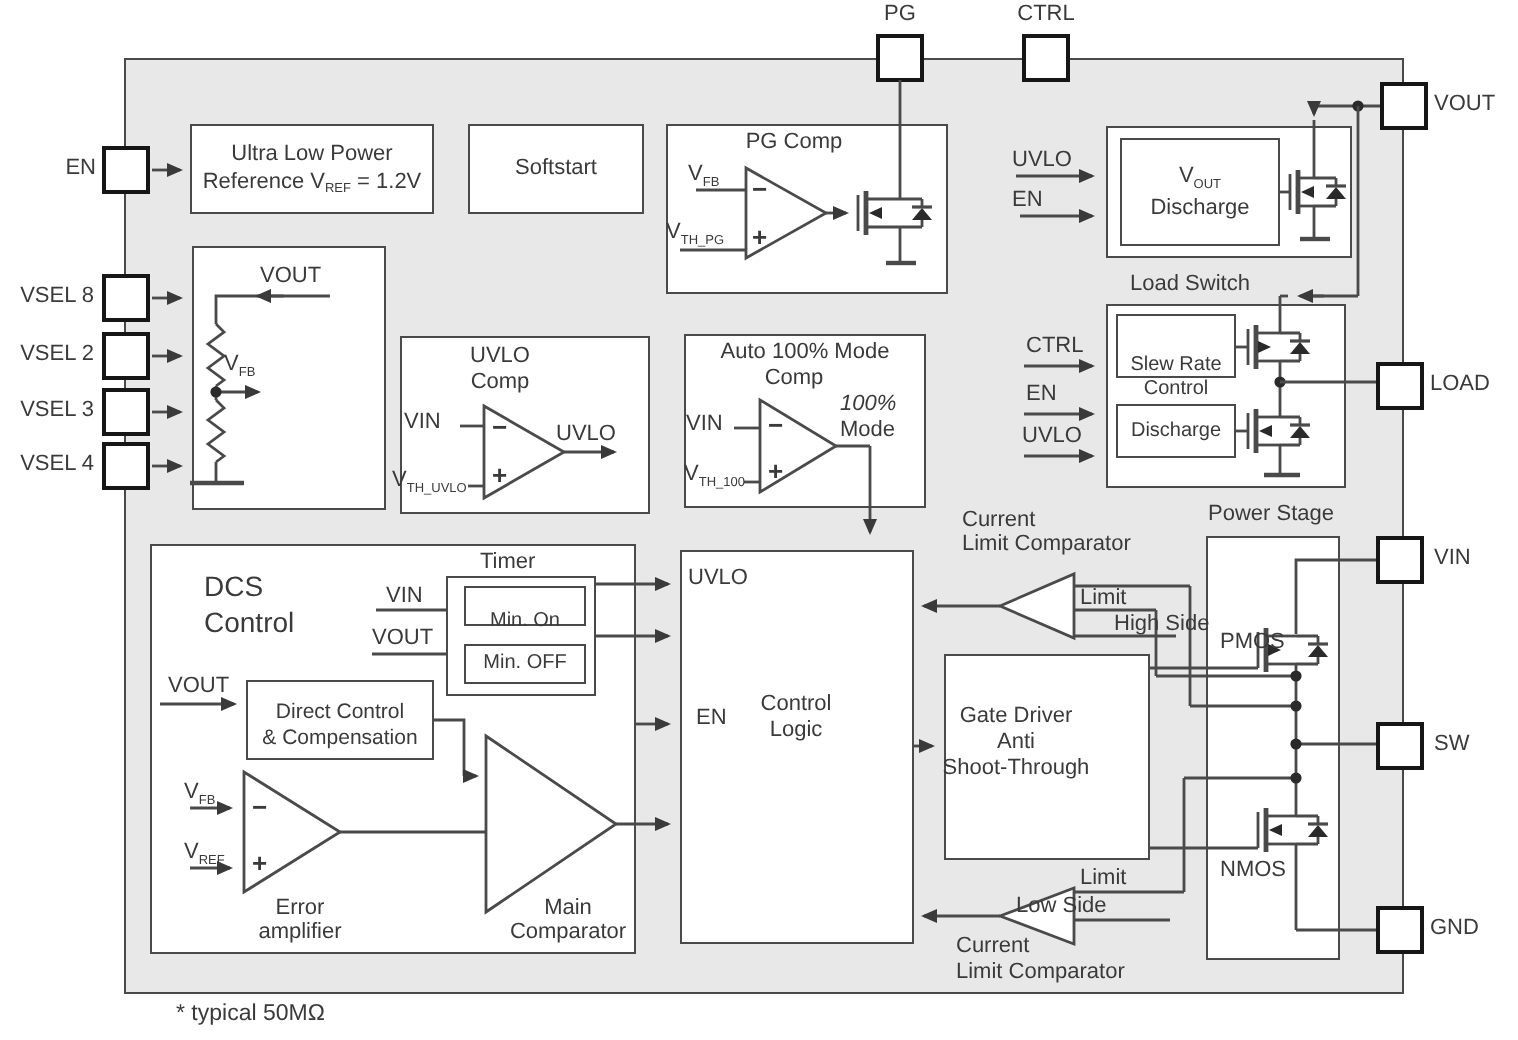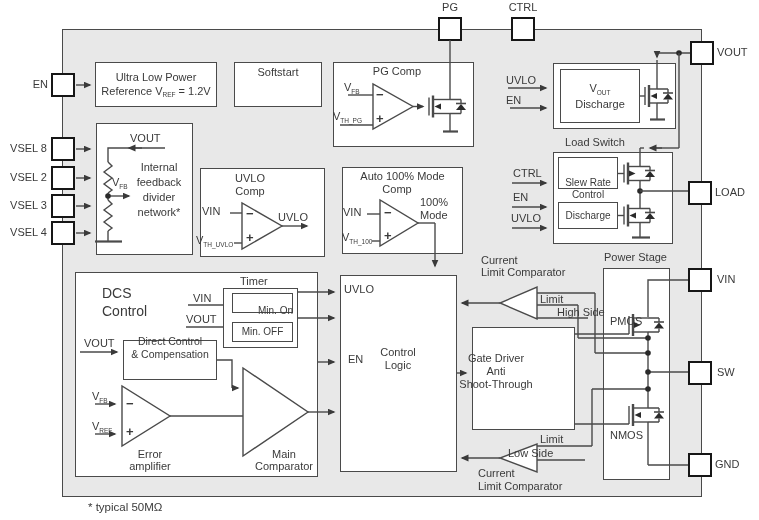--- a/index.html
+++ b/index.html
@@ -267,21 +267,21 @@
   <div class="lbl" style="left:715px;top:187px;">LOAD</div>
   <div class="lbl" style="left:717px;top:274px;">VIN</div>
   <div class="lbl" style="left:717px;top:367px;">SW</div>
   <div class="lbl" style="left:715px;top:459px;">GND</div>
 
   <div class="abs flexc" style="left:95px;top:62px;width:122px;height:45px;">
     <div class="lbl lh14" style="position:static;">Ultra Low Power</div>
     <div class="lbl lh14" style="position:static;"><span>Reference V</span><span class="sb">REF</span><span> = 1.2V</span></div>
   </div>
 
-  <div class="abs flexc" style="left:234px;top:50px;width:88px;height:45px;">
+  <div class="abs flexc" style="left:234px;top:62px;width:88px;height:45px;">
     <div class="lbl" style="position:static;">Softstart</div>
   </div>
 
   <div class="lbl tc" style="left:352px;top:66px;width:90px;">PG Comp</div>
   <div class="lbl" style="left:344px;top:82px;"><span>V</span><span class="sb">FB</span></div>
   <div class="lbl" style="left:333px;top:111px;"><span>V</span><span class="sb">TH_PG</span></div>
   <div class="lbl sign" style="left:376px;top:88px;">−</div>
   <div class="lbl sign" style="left:376px;top:112px;">+</div>
 
   <div class="abs flexc" style="left:560px;top:69px;width:80px;height:54px;">
@@ -298,58 +298,52 @@
   </div>
   <div class="abs flexc" style="left:558px;top:202px;width:60px;height:27px;">
     <div class="lbl t10" style="position:static;">Discharge</div>
   </div>
   <div class="lbl" style="left:513px;top:168px;">CTRL</div>
   <div class="lbl" style="left:513px;top:192px;">EN</div>
   <div class="lbl" style="left:511px;top:213px;">UVLO</div>
 
   <div class="lbl" style="left:130px;top:133px;">VOUT</div>
   <div class="lbl" style="left:112px;top:177px;"><span>V</span><span class="sb">FB</span></div>
-  <div class="abs lbl tc lh15" style="left:128px;top:160px;width:62px;white-space:normal;">
-    <div>Internal</div>
-      <div>feedback</div>
-      <div>divider</div>
-      <div>network*</div>
-  </div>
 
   <div class="abs lbl tc lh13" style="left:210px;top:172px;width:80px;">
     <div>UVLO</div>
       <div>Comp</div>
   </div>
   <div class="lbl" style="left:202px;top:206px;">VIN</div>
   <div class="lbl" style="left:196px;top:235px;"><span>V</span><span class="sb">TH_UVLO</span></div>
   <div class="lbl sign" style="left:246px;top:207px;">−</div>
   <div class="lbl sign" style="left:246px;top:231px;">+</div>
   <div class="lbl" style="left:278px;top:212px;">UVLO</div>
 
   <div class="lbl tc" style="left:342px;top:171px;width:121px;">Auto 100% Mode</div>
   <div class="lbl tc" style="left:342px;top:184px;width:110px;">Comp</div>
   <div class="lbl" style="left:343px;top:207px;">VIN</div>
   <div class="lbl" style="left:342px;top:232px;"><span>V</span><span class="sb">TH_100</span></div>
   <div class="lbl sign" style="left:384px;top:206px;">−</div>
   <div class="lbl sign" style="left:384px;top:229px;">+</div>
-  <div class="lbl" style="left:420px;top:197px;">100%</div>
+  <div class="lbl" style="left:420px;top:197px;font-style:italic;">100%</div>
   <div class="lbl" style="left:420px;top:210px;">Mode</div>
 
   <div class="lbl t14" style="left:102px;top:286px;text-align:center;">DCS</div>
   <div class="lbl t14" style="left:102px;top:304px;">Control</div>
   <div class="lbl" style="left:240px;top:276px;">Timer</div>
-  <div class="abs flexc" style="left:232px;top:293px;width:61px;height:36px;margin-left:13px;">
+  <div class="abs flexc" style="left:232px;top:293px;width:61px;height:36px;">
     <div class="lbl t10" style="position:static;">Min. On</div>
   </div>
   <div class="abs flexc" style="left:232px;top:322px;width:61px;height:20px;">
     <div class="lbl t10" style="position:static;">Min. OFF</div>
   </div>
   <div class="lbl" style="left:193px;top:293px;">VIN</div>
   <div class="lbl" style="left:186px;top:314px;">VOUT</div>
-  <div class="abs flexc" style="left:123px;top:328px;width:94px;height:40px;border-radius:20px;">
+  <div class="abs flexc" style="left:123px;top:343px;width:94px;height:40px;border-radius:20px;">
     <div class="lbl t10 lh13" style="position:static;font-size:10.5px;">Direct Control</div>
     <div class="lbl t10 lh13" style="position:static;font-size:10.5px;">&amp; Compensation</div>
   </div>
   <div class="lbl" style="left:84px;top:338px;">VOUT</div>
   <div class="lbl" style="left:92px;top:391px;"><span>V</span><span class="sb">FB</span></div>
   <div class="lbl" style="left:92px;top:421px;"><span>V</span><span class="sb">REF</span></div>
   <div class="lbl sign" style="left:126px;top:397px;">−</div>
   <div class="lbl sign" style="left:126px;top:425px;">+</div>
   <div class="abs lbl tc lh12" style="left:118px;top:448px;width:64px;">
     <div>Error</div>
@@ -360,21 +354,21 @@
       <div>Comparator</div>
   </div>
 
   <div class="lbl" style="left:344px;top:284px;">UVLO</div>
   <div class="lbl" style="left:348px;top:354px;">EN</div>
   <div class="abs lbl tc lh13" style="left:362px;top:346px;width:72px;">
     <div>Control</div>
       <div>Logic</div>
   </div>
 
-  <div class="abs lbl tc lh13" style="left:452px;top:352px;width:88px;">
+  <div class="abs lbl tc lh13" style="left:464px;top:352px;width:88px;">
     <div>Gate Driver</div>
       <div>Anti</div>
       <div>Shoot-Through</div>
   </div>
 
   <div class="lbl" style="left:481px;top:255px;">Current</div>
   <div class="lbl" style="left:481px;top:267px;">Limit Comparator</div>
   <div class="lbl" style="left:540px;top:294px;">Limit</div>
   <div class="lbl" style="left:540px;top:307px;padding-left:17px;">High Side</div>
   <div class="lbl" style="left:540px;top:434px;">Limit</div>

